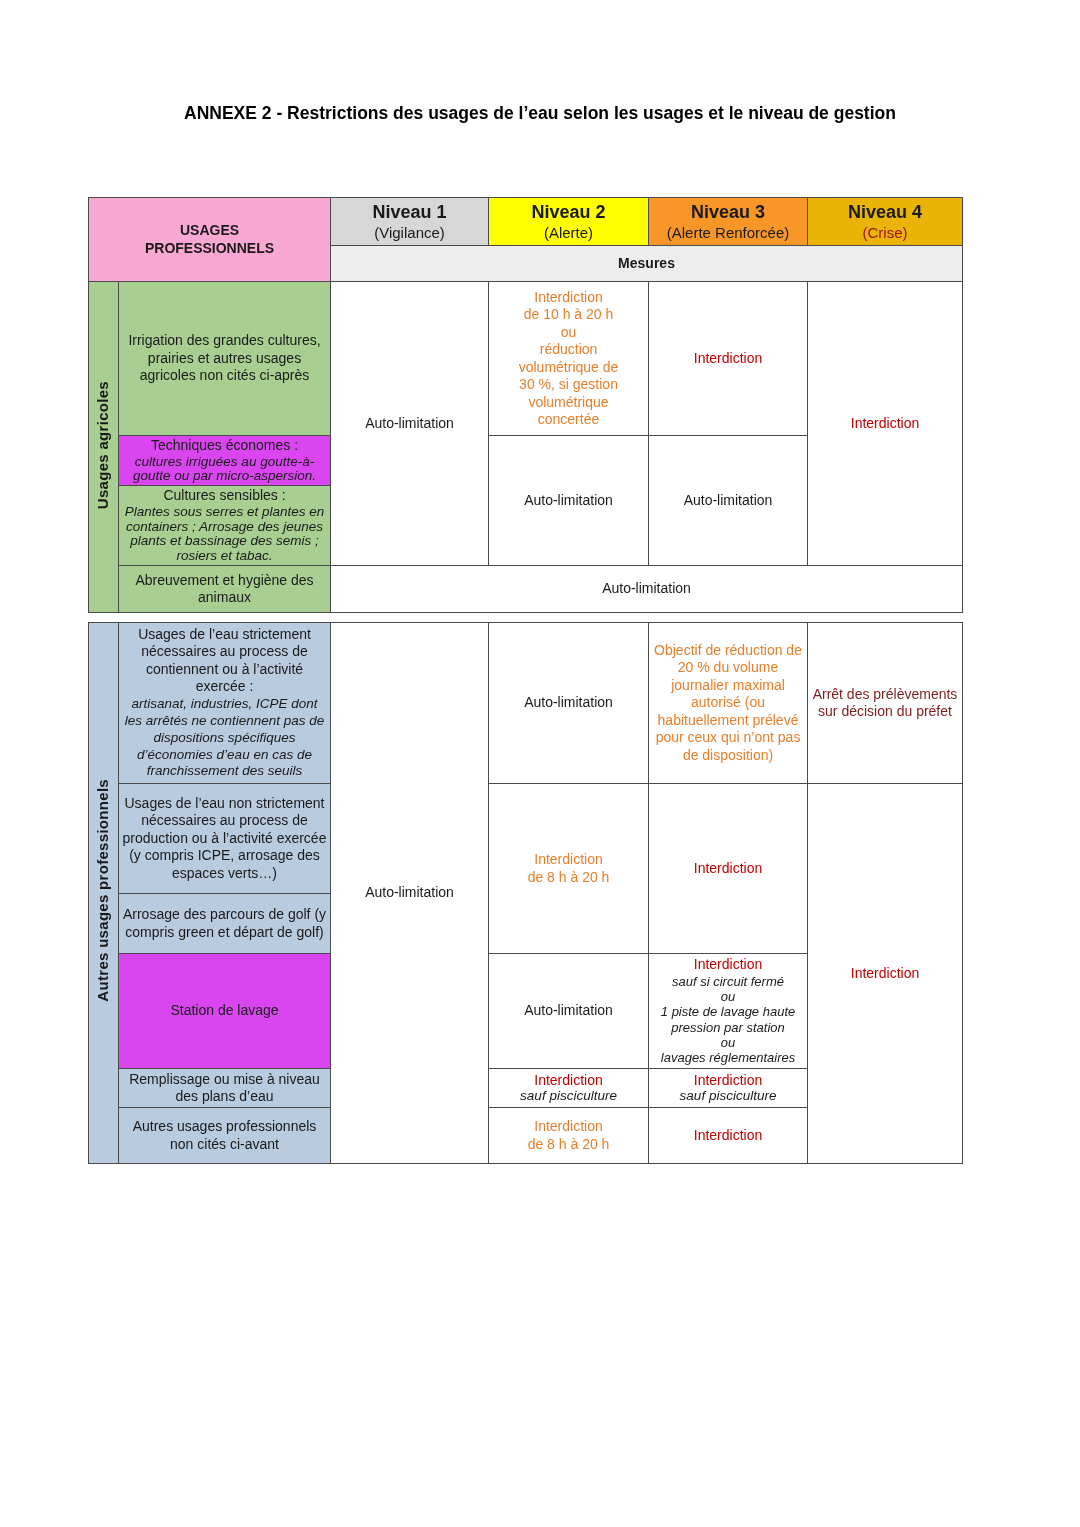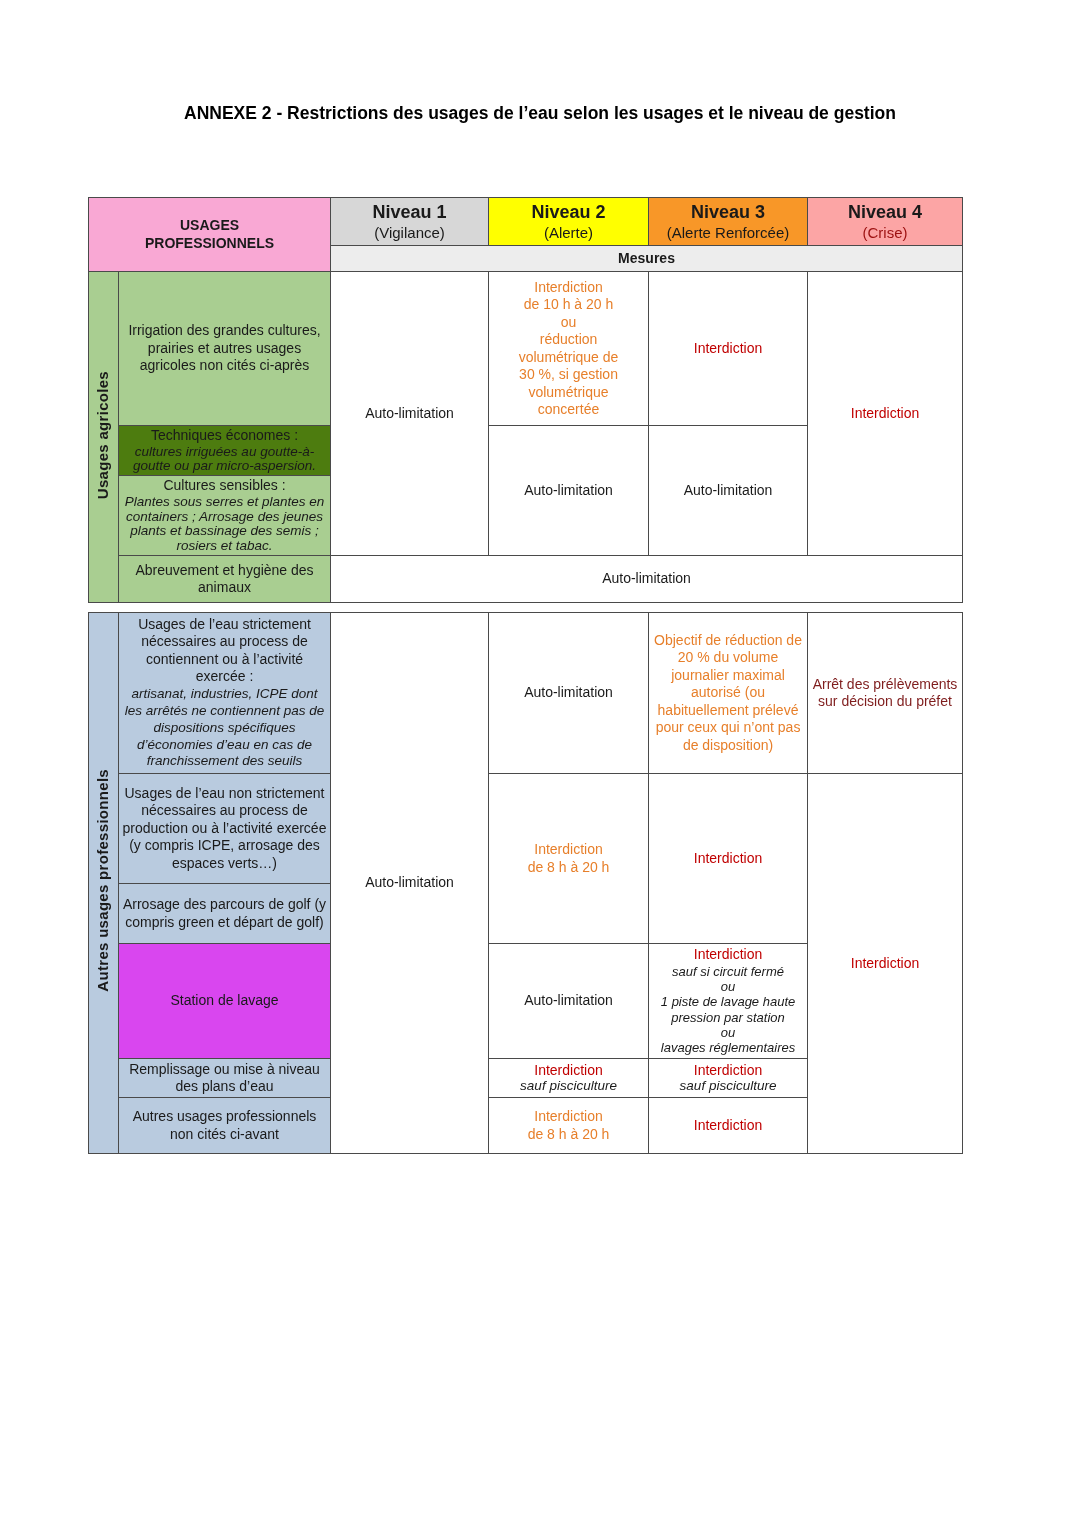--- a/index.html
+++ b/index.html
@@ -20,21 +20,21 @@
     width:874px;border-collapse:collapse;table-layout:fixed;
   }
   table.restrictions td{
     border:1px solid #4a4a4a;
     text-align:center;vertical-align:middle;
     padding:1px 2px;
     font-size:14px;line-height:1.25;
     overflow:hidden;
   }
   
-  .r-h1{height:48px}.r-h2{height:26px}
+  .r-h1{height:48px}.r-h2{height:36px}
   .r-a1{height:154px}.r-a2{height:46px}.r-a3{height:78px}.r-a4{height:47px}
   .r-gap{height:10px}
   .r-b1{height:161px}.r-b2{height:110px}.r-b3{height:60px}
   .r-b4{height:115px}.r-b5{height:39px}.r-b6{height:56px}
   tr.r-gap td{border:none;background:#fff;padding:0;}
   
   .hdr-usages{font-weight:bold;font-size:15px;line-height:1.3;}
   .hdr-level .lvl{font-weight:bold;font-size:18px;line-height:1.2;}
   .hdr-level .sub{font-weight:normal;font-size:15px;line-height:1.15;}
   .hdr-mesures{font-weight:bold;font-size:16px;}
@@ -83,21 +83,21 @@
         <div class="sub">(Vigilance)</div>
       </td>
       <td class="hdr-level" style="background-color: rgb(255, 255, 0); margin-left: 36px;">
         <div class="lvl">Niveau 2</div>
         <div class="sub">(Alerte)</div>
       </td>
       <td class="hdr-level" style="background-color: rgb(248, 151, 40);">
         <div class="lvl">Niveau 3</div>
         <div class="sub">(Alerte Renforcée)</div>
       </td>
-      <td class="hdr-level" style="background-color: #fca5a5;">
+      <td class="hdr-level" style="background-color: #eab308;">
         <div class="lvl">Niveau 4</div>
         <div class="sub" style="color: rgb(156, 17, 17);">(Crise)</div>
       </td>
     </tr>
     <tr class="r-h2">
       <td colspan="4" class="hdr-mesures" style="background-color: rgb(237, 237, 237);">Mesures</td>
     </tr>
 
     <tr class="r-a1">
       <td rowspan="4" class="vcell" style="background-color: rgb(169, 206, 145);">
@@ -110,21 +110,21 @@
 ou
 réduction
 volumétrique de
 30 %, si gestion
 volumétrique
 concertée</td>
       <td style="color: rgb(192, 0, 0);">Interdiction</td>
       <td rowspan="3" style="color: rgb(192, 0, 0);">Interdiction</td>
     </tr>
     <tr class="r-a2">
-      <td class="tight" style="background-color: #4d7c0f;">
+      <td class="tight" style="background-color: #d946ef;">
         <div>Techniques économes :</div>
         <div class="italic">cultures irriguées au goutte-à-goutte ou par micro-aspersion.</div>
       </td>
       <td rowspan="2">Auto-limitation</td>
       <td rowspan="2">Auto-limitation</td>
     </tr>
     <tr class="r-a3">
       <td class="tight" style="background-color: rgb(169, 206, 145);">
         <div>Cultures sensibles :</div>
         <div class="italic">Plantes sous serres et plantes en containers ; Arrosage des jeunes plants et bassinage des semis ; rosiers et tabac.</div>

